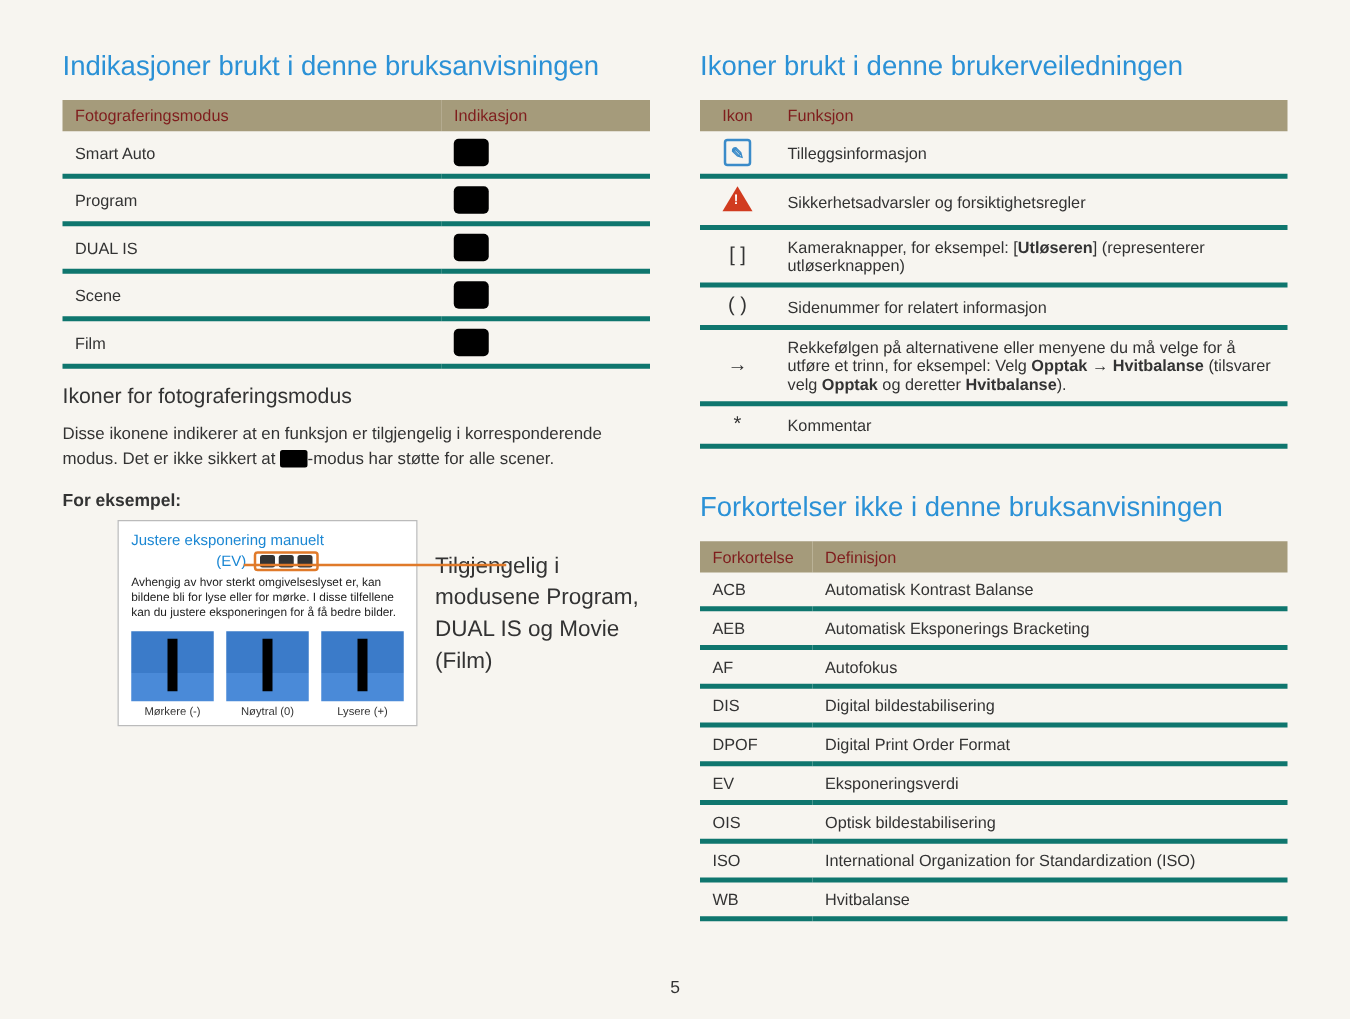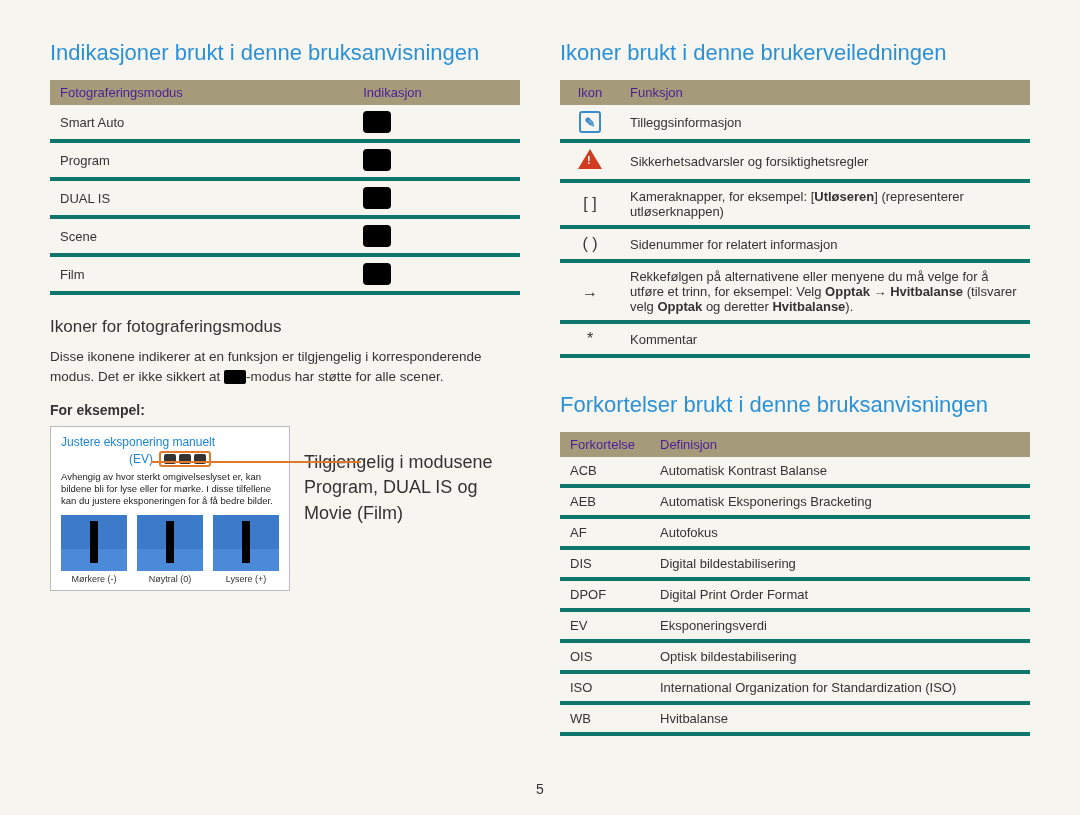--- a/index.html
+++ b/index.html
@@ -16,21 +16,21 @@
   .col { flex: 1; }
   h2.blue {
     color: #2b91d6;
     font-weight: 400;
     font-size: 22px;
     margin-bottom: 14px;
   }
   table { width: 100%; border-collapse: collapse; font-size: 13px; }
   th {
     background: #a59b7b;
-    color: #4c1d95;
+    color: #7f1d1d;
     font-weight: 400;
     text-align: left;
     padding: 5px 10px;
   }
   td {
     padding: 6px 10px;
     border-bottom: 4px solid #0f766e;
     vertical-align: middle;
   }
   td.icon-cell { text-align: center; width: 60px; font-size: 16px; }
@@ -38,38 +38,39 @@
   .mode-icon {
     display: inline-block;
     width: 28px; height: 22px;
     background: #000;
     border-radius: 4px;
     vertical-align: middle;
   }
   h3.black {
     font-size: 17px;
     font-weight: 400;
-    margin: 22px 0 10px 0;
+    margin: 12px 0 10px 0;
   }
   .paragraph { font-size: 13.5px; line-height: 1.45; }
   .inline-icon {
     display: inline-block;
     width: 22px; height: 14px;
     background: #000;
     border-radius: 2px;
     vertical-align: middle;
   }
   h4.bold { font-size: 14px; font-weight: 700; margin: 16px 0 8px 0; }
   .example-row { display: flex; gap: 14px; }
   .example-box {
     border: 1px solid #bbb;
     background: #fff;
     padding: 8px 10px 6px 10px;
     width: 300px;
     position: relative;
+    margin-left: 44px;
   }
   .ex-title { color: #1b87d3; font-size: 12px; }
   .ev-line { display: flex; align-items: center; gap: 6px; margin: 2px 0 4px 0; justify-content: center; }
   .ev-link { color: #1b87d3; font-size: 12px; }
   .mode-chip {
     display: inline-flex;
     gap: 3px;
     border: 2px solid #e07a2a;
     border-radius: 3px;
     padding: 1px 3px;
@@ -244,21 +245,21 @@
           <td class="icon-cell">→</td>
           <td>Rekkefølgen på alternativene eller menyene du må velge for å utføre et trinn, for eksempel: Velg <b>Opptak</b> → <b>Hvitbalanse</b> (tilsvarer velg <b>Opptak</b> og deretter <b>Hvitbalanse</b>).</td>
         </tr>
     <tr>
           <td class="icon-cell">*</td>
           <td>Kommentar</td>
         </tr>
   </tbody>
     </table>
 
-  <h2 class="blue" style="margin-top:34px">Forkortelser brukt i denne bruksanvisningen</h2>
+  <h2 class="blue" style="margin-top:34px">Forkortelser ikke i denne bruksanvisningen</h2>
 
   <table>
     <tbody>
         <tr>
           <th class="abbr-col1">Forkortelse</th>
           <th>Definisjon</th>
         </tr>
     <tr>
           <td>ACB</td>
           <td>Automatisk Kontrast Balanse</td>

